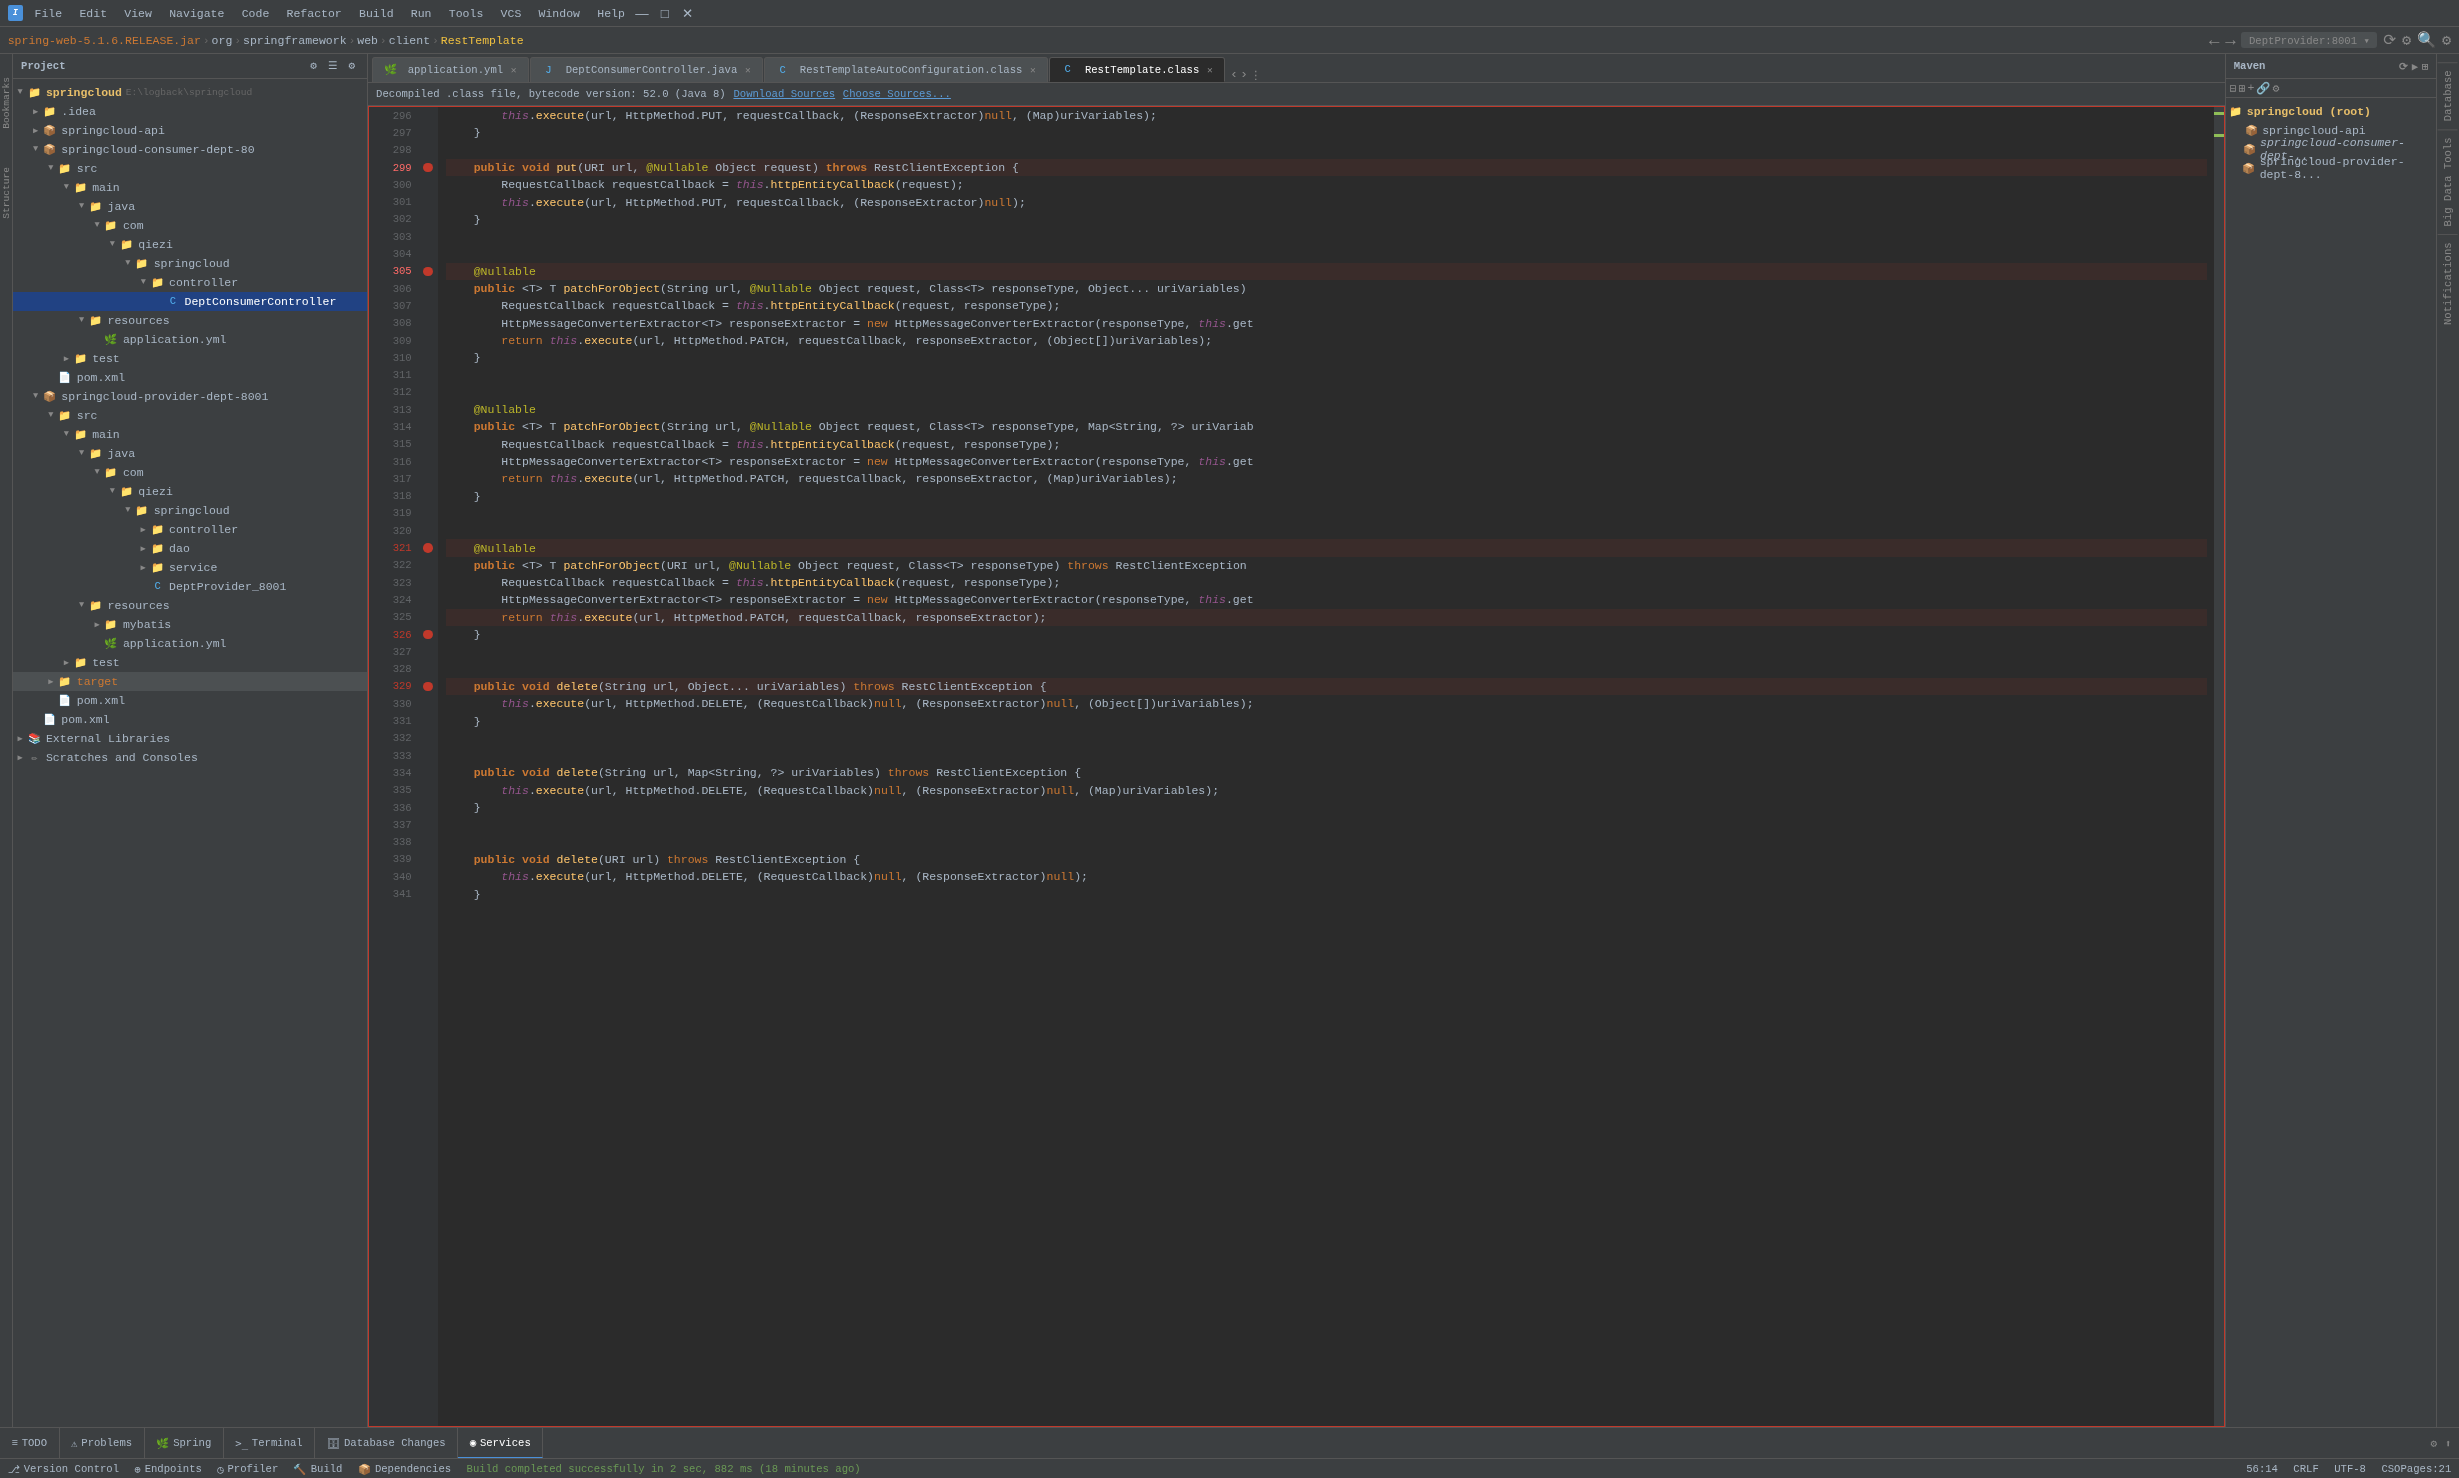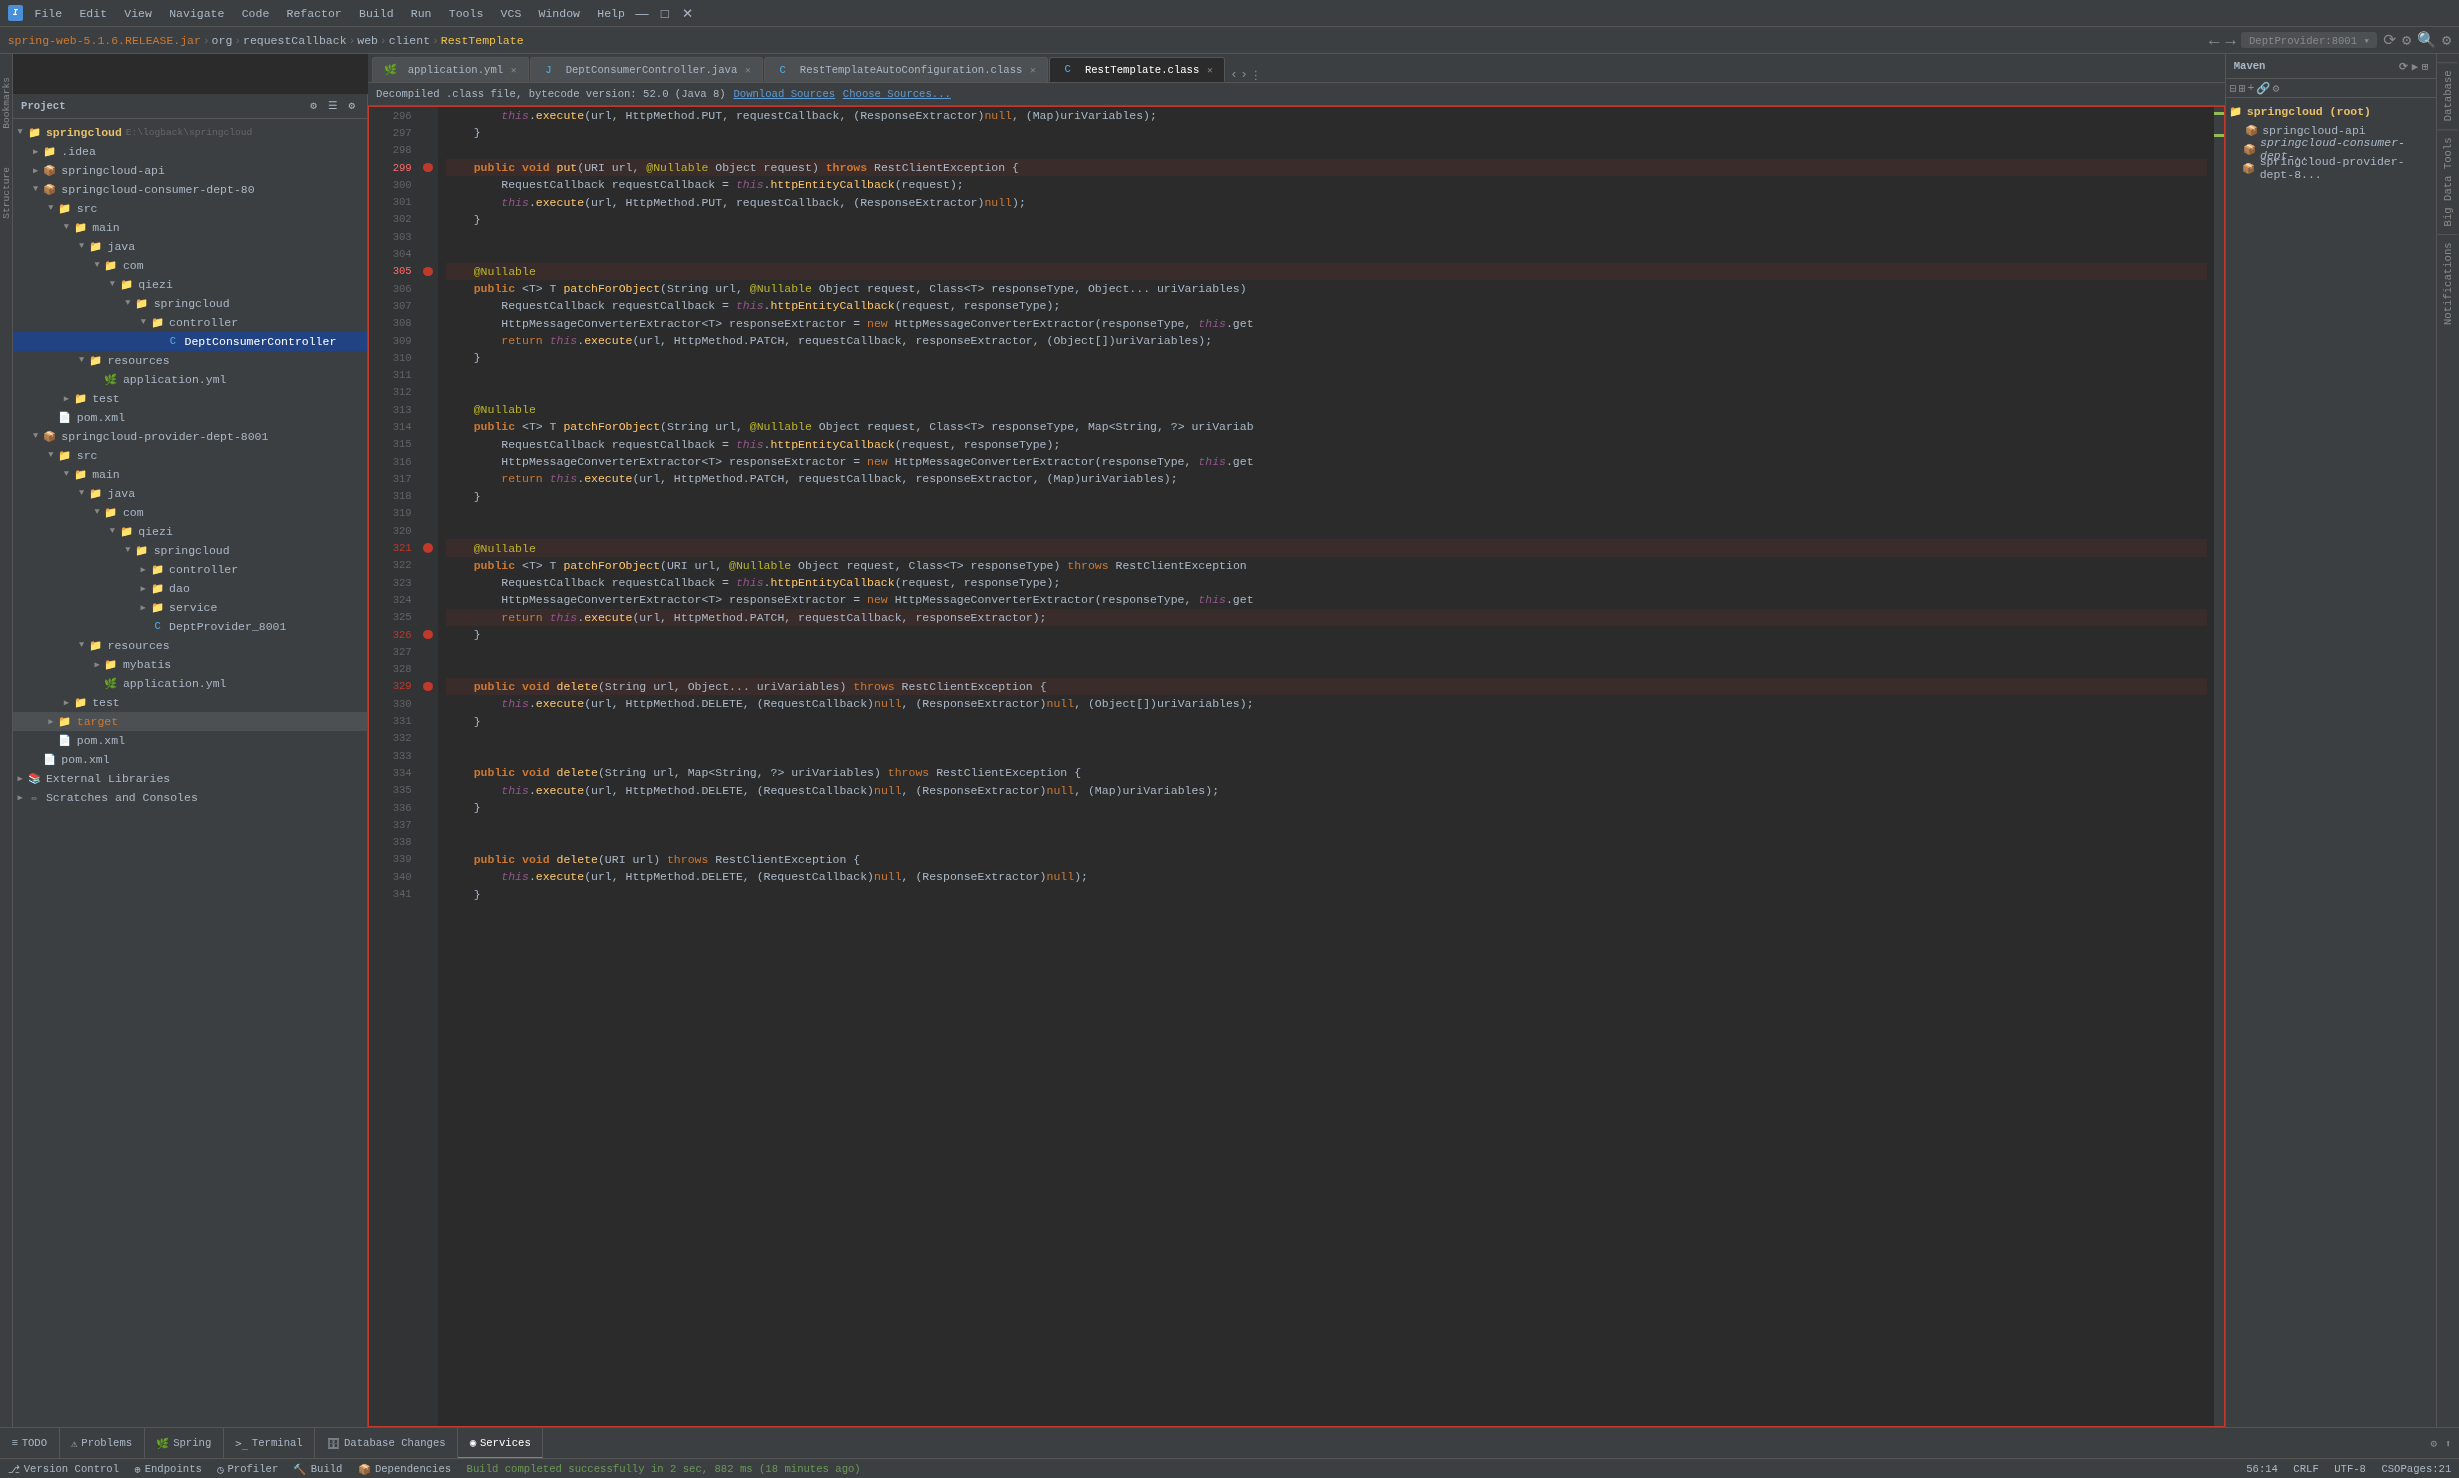--- a/index.html
+++ b/index.html
@@ -114,21 +114,20 @@
     }
 
     
     .project-panel {
       width: 355px;
       background: #3c3f41;
       border-right: 1px solid #555;
       display: flex;
       flex-direction: column;
       flex-shrink: 0;
-      margin-top: 40px;
     }
     .panel-header {
       background: #3c3f41;
       padding: 3.8px 7.7px;
       border-bottom: 1px solid #555;
       display: flex;
       align-items: center;
       justify-content: space-between;
       height: 25px;
     }
@@ -506,21 +505,21 @@
     <button class="win-btn close">✕</button>
   </div>
 </div>
 
 <div class="nav-bar">
   <div class="breadcrumb">
     <span style="color:#cc7832;">spring-web-5.1.6.RELEASE.jar</span>
     <span class="sep"> › </span>
     <span>org</span>
     <span class="sep"> › </span>
-    <span>requestCallback</span>
+    <span>springframework</span>
     <span class="sep"> › </span>
     <span>web</span>
     <span class="sep"> › </span>
     <span>client</span>
     <span class="sep"> › </span>
     <span class="active">RestTemplate</span>
   </div>
   <div style="margin-left:auto;display:flex;align-items:center;gap:5.8px;">
     <span style="color:#888;font-size:17.3px;cursor:pointer;">←</span>
     <span style="color:#888;font-size:17.3px;cursor:pointer;">→</span>

